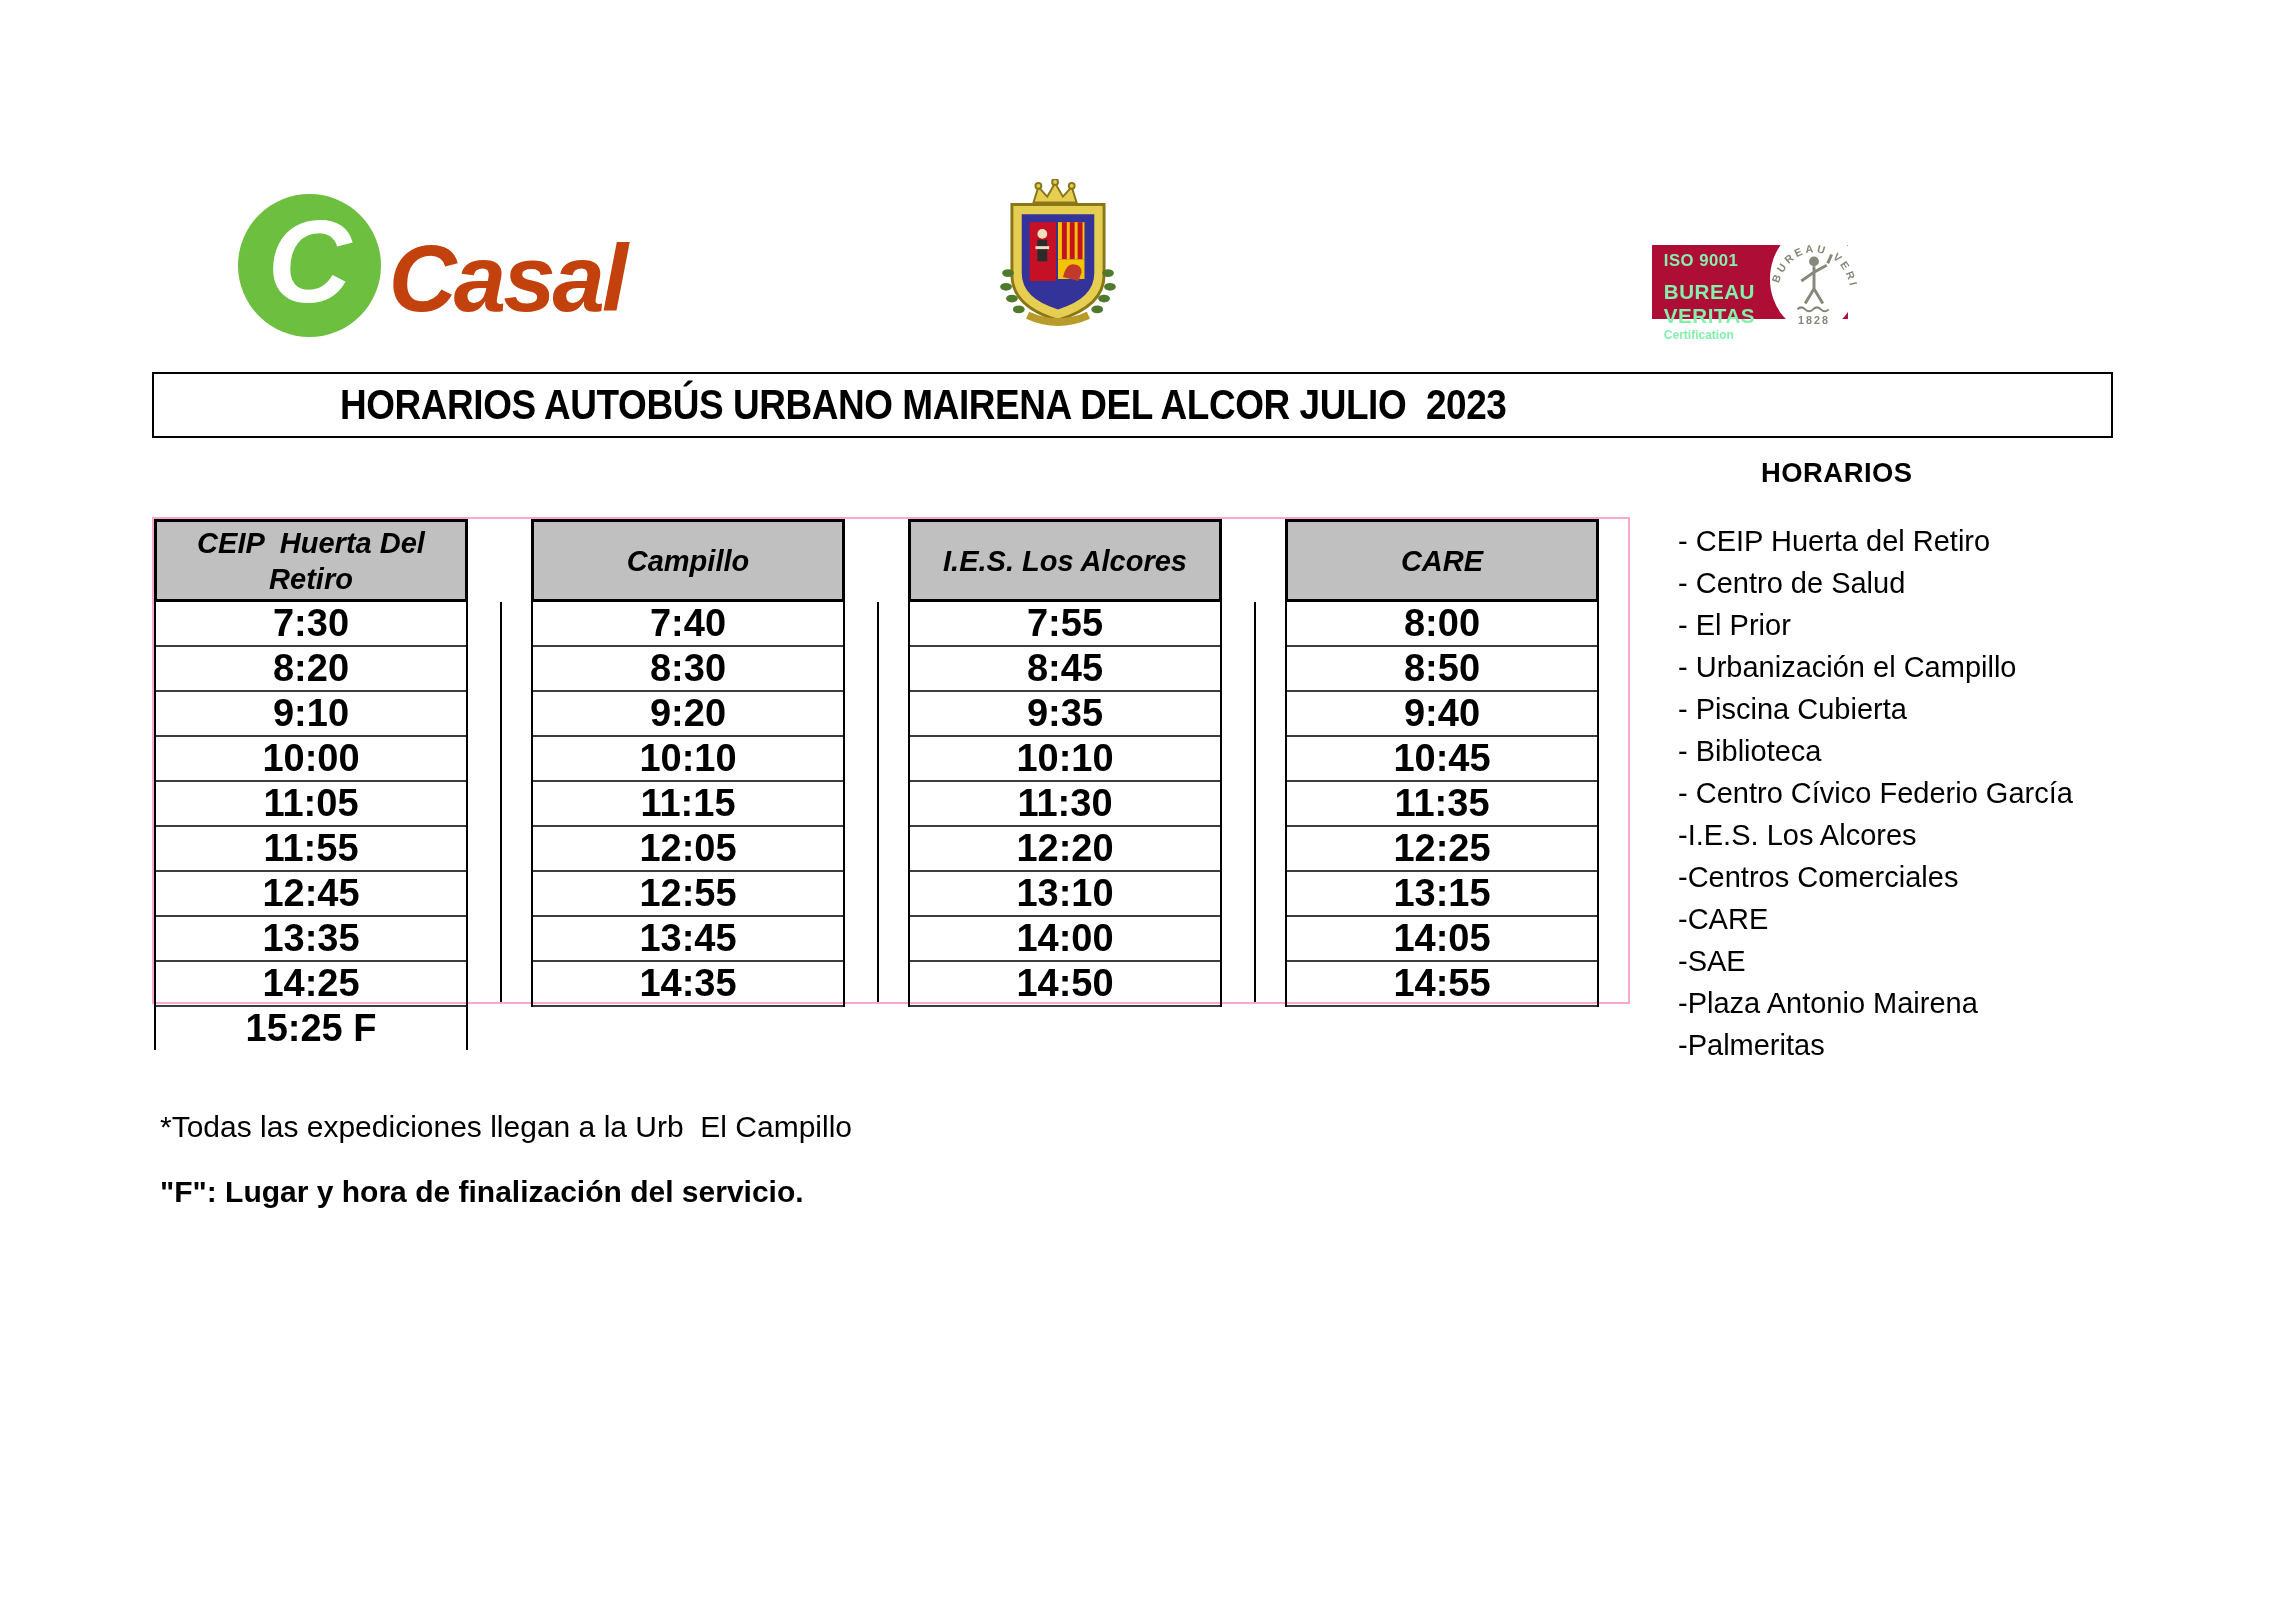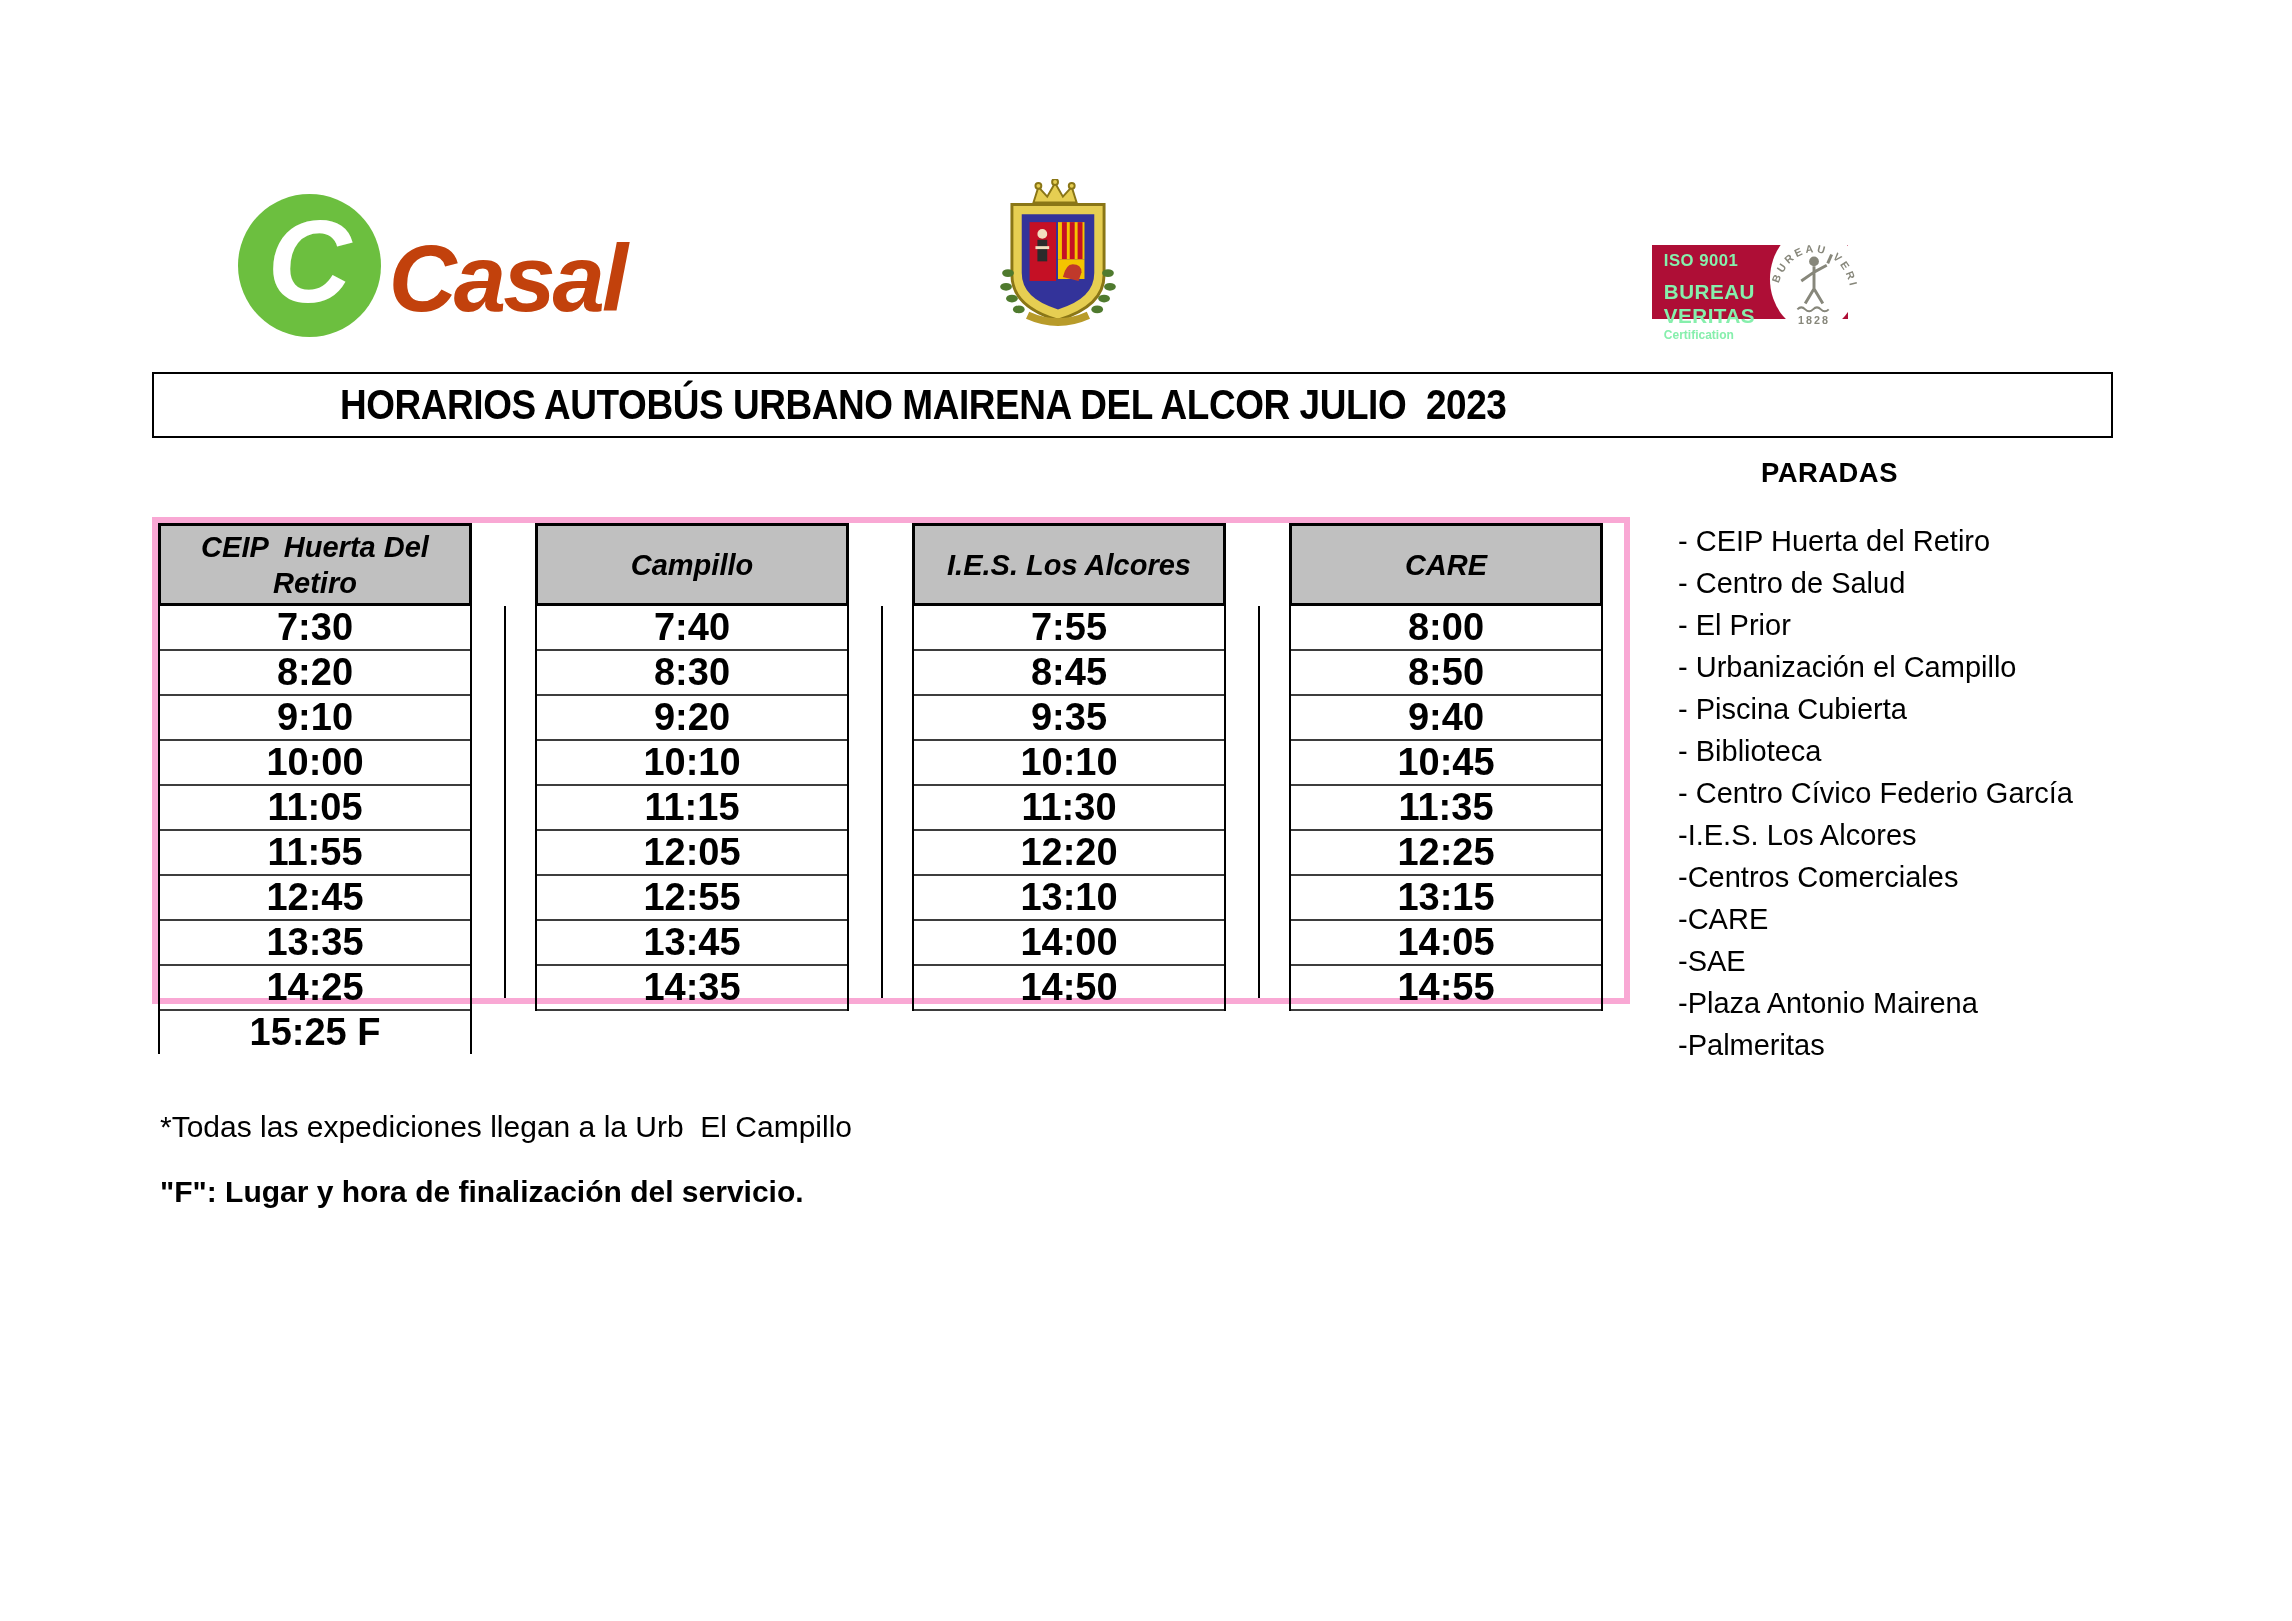--- a/index.html
+++ b/index.html
@@ -27,21 +27,21 @@
   .bv-seal { position:absolute; left:116px; top:0; }
 
   
   .title-box { position:absolute; left:152px; top:372px; width:1961px; height:66px;
     border:2.9px solid #000; box-sizing:border-box; display:flex; align-items:center; background:#fff; }
   .title-text { font-size:42px; font-weight:bold; white-space:pre; margin-left:186px;
     transform:scaleX(0.88); transform-origin:left center; letter-spacing:-0.5px; }
 
   
   .timetable { position:absolute; left:152px; top:517px; width:1478px; height:487px;
-    border:6px solid #f9a8d4; box-sizing:border-box; display:flex; background:#fff; }
+    border:2px solid #f9a8d4; box-sizing:border-box; display:flex; background:#fff; }
   .tcol { width:314px; flex:0 0 auto; display:flex; flex-direction:column; }
   .tcol-header { height:83px; flex:0 0 auto; background:#C0C0C0; border:3.9px solid #000;
     box-sizing:border-box; display:flex; align-items:center; justify-content:center;
     text-align:center; font-weight:bold; font-style:italic; font-size:29px; line-height:36px;
     white-space:pre-wrap; }
   .tcol-cells { flex:1 1 auto; border-left:2px solid #000; border-right:2px solid #000;
     box-sizing:border-box; display:flex; flex-direction:column; }
   .tcell { flex:1 1 0; display:flex; align-items:center; justify-content:center;
     font-weight:bold; font-size:38px; border-bottom:2.9px solid #3d3d3d; }
   .tcell:last-child { border-bottom:none; }
@@ -201,21 +201,21 @@
         <div class="tcell">13:15</div>
         <div class="tcell">14:05</div>
         <div class="tcell">14:55</div>
         <div class="tcell"></div>
       </div>
     </div>
 
     <div class="tgap"></div>
   </div>
 
-  <div class="paradas-heading">PARADAS</div>
+  <div class="paradas-heading">HORARIOS</div>
   <div class="paradas-list">
     <div class="paradas-item">- CEIP Huerta del Retiro</div>
     <div class="paradas-item">- Centro de Salud</div>
     <div class="paradas-item">- El Prior</div>
     <div class="paradas-item">- Urbanización el Campillo</div>
     <div class="paradas-item">- Piscina Cubierta</div>
     <div class="paradas-item">- Biblioteca</div>
     <div class="paradas-item">- Centro Cívico Federio García</div>
     <div class="paradas-item">-I.E.S. Los Alcores</div>
     <div class="paradas-item">-Centros Comerciales</div>

